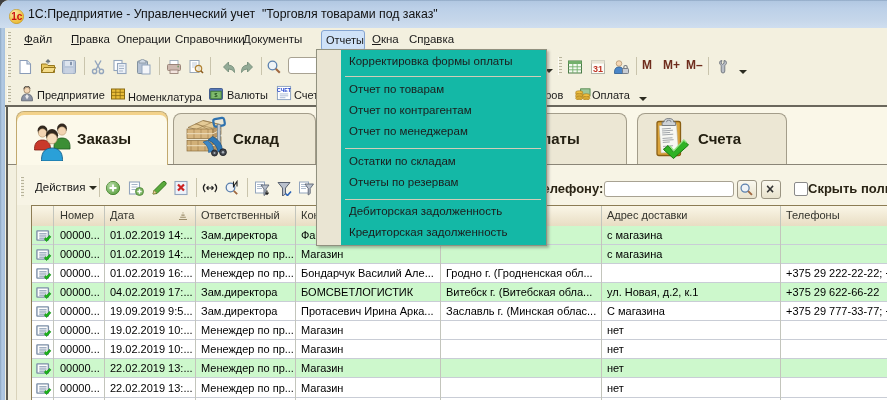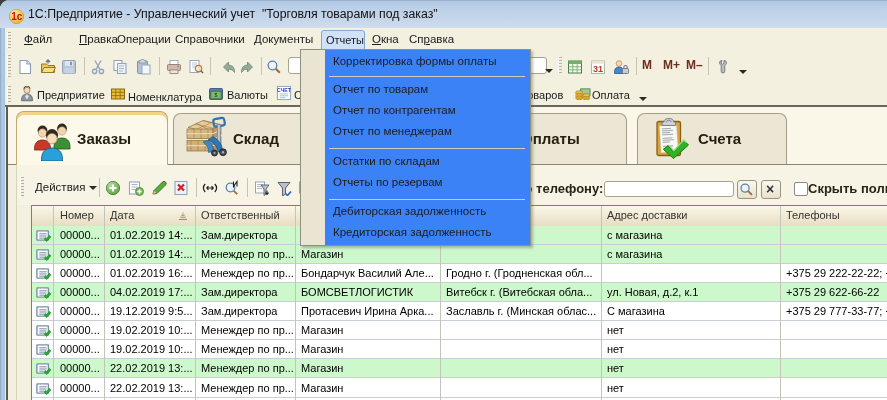--- a/index.html
+++ b/index.html
@@ -35,21 +35,21 @@
 .sbtn{position:absolute;top:180px;width:18px;height:17px;background:linear-gradient(180deg,#faf8ee,#e8e2cc);border:1px solid #9a9482;border-radius:3px}
 #chk{left:794px;top:182px;width:12px;height:12px;background:#fff;border:1px solid #8a8a8a;border-radius:2px}
 #tbl{left:31px;top:205px;width:856px;height:195px;background:#fff;border-left:1px solid #8c7c54;border-top:1px solid #8c7c54}
 #thead{position:absolute;left:0;top:0;width:856px;height:19.7px;background:linear-gradient(180deg,#faf6e7,#e8ddc3);border-bottom:1px solid #b3a88e}
 .th{position:absolute;top:3px;font-size:11px;color:#33332d;white-space:nowrap}
 .row{position:absolute;left:0;width:856px;height:19.1px;border-bottom:1px solid #c9cdd6;overflow:hidden;box-sizing:border-box}
 .green{background:#cdf8cc}
 .white{background:#fff}
 .cell{position:absolute;top:3px;font-size:11px;color:#000;white-space:nowrap}
 .cline{position:absolute;top:0;width:1px;height:195px;background:#c3c5bc}
-#menu{left:300px;top:49px;width:229px;height:195px;background:#3b82f6;border:1px solid #91917f;box-shadow:2px 2px 2.5px rgba(90,90,80,.4)}
+#menu{left:316px;top:49px;width:229px;height:195px;background:#14b8a6;border:1px solid #91917f;box-shadow:2px 2px 2.5px rgba(90,90,80,.4)}
 #menugut{position:absolute;left:0;top:0;width:24px;height:195px;background:#eae5d3}
 .mitem{position:absolute;left:32px;font-size:11.5px;color:#1c1c1c;white-space:nowrap}
 .msep{position:absolute;left:28px;width:196px;height:1px;background:#d2ccb8}
 svg{position:absolute;overflow:visible}
 </style></head>
 <body>
 <svg width="0" height="0" style="position:absolute">
 <defs>
 <symbol id="docchk" viewBox="0 0 17 16">
  <rect x="1" y="2" width="12.6" height="10.2" rx="0.5" fill="#fdfdfd" stroke="#7b8ea6" stroke-width="1.5"></rect>
@@ -273,24 +273,24 @@
           <stop offset="1" stop-color="#e0a818" stop-opacity="0.5"></stop>
         </radialGradient>
       </defs>
     </svg>
  <div class="abs" id="titletext">1С:Предприятие - Управленческий учет&nbsp; "Торговля товарами под заказ"</div>
  <div class="abs" id="leftborder"></div>
  <div class="abs" id="menubar">
   <div class="grip" style="left:2px;top:4px;height:16px"></div>
   <div id="mihl" class="abs"></div>
   <div class="mi" style="left:19px"><u>Ф</u>айл</div>
-  <div class="mi" style="left:74px"><u>П</u>равка</div>
+  <div class="mi" style="left:66px"><u>П</u>равка</div>
   <div class="mi" style="left:112px">Операции</div>
   <div class="mi" style="left:170px">Справочники</div>
-  <div class="mi" style="left:249px">Документы</div>
+  <div class="mi" style="left:238px">Документы</div>
   <div class="mi" style="left:321px;font-size:11px;top:6px">Отчеты</div>
   <div class="mi" style="left:367px"><u>О</u>кна</div>
   <div class="mi" style="left:404px">Сп<u>р</u>авка</div>
  </div>
  <div class="abs" id="tb1">
   <div class="grip" style="left:2px;top:3px;height:22px"></div>
   <svg class="ticon" style="left:12px;top:7px" width="16" height="16">
         <use href="#newdoc"></use>
       </svg>
   <svg class="ticon" style="left:35px;top:7px" width="16" height="16">
@@ -495,21 +495,21 @@
         <span class="cell" style="left:269px">БОМСВЕТЛОГИСТИК</span>
         <span class="cell" style="left:414px">Витебск г. (Витебская обла...</span>
         <span class="cell" style="left:575px">ул. Новая, д.2, к.1</span>
         <span class="cell" style="left:754px">+375 29 622-66-22</span>
       </div>
   <div class="row white" style="top:96.1px">
         <svg style="position:absolute;left:4px;top:3px;overflow:visible" width="15.5" height="14.6" viewBox="0 0 17 16">
           <use href="#docchk"></use>
         </svg>
         <span class="cell" style="left:28px">00000...</span>
-        <span class="cell" style="left:78px">19.12.2019 9:5...</span>
+        <span class="cell" style="left:78px">19.09.2019 9:5...</span>
         <span class="cell" style="left:169px">Зам.директора</span>
         <span class="cell" style="left:414px">Заславль г. (Минская облас...</span>
         <span class="cell" style="left:269px">Протасевич Ирина Арка...</span>
         <span class="cell" style="left:575px">С магазина</span>
         <span class="cell" style="left:754px">+375 29 777-33-77; +375 2</span>
       </div>
   <div class="row white" style="top:115.2px">
         <svg style="position:absolute;left:4px;top:3px;overflow:visible" width="15.5" height="14.6" viewBox="0 0 17 16">
           <use href="#docchk"></use>
         </svg>

